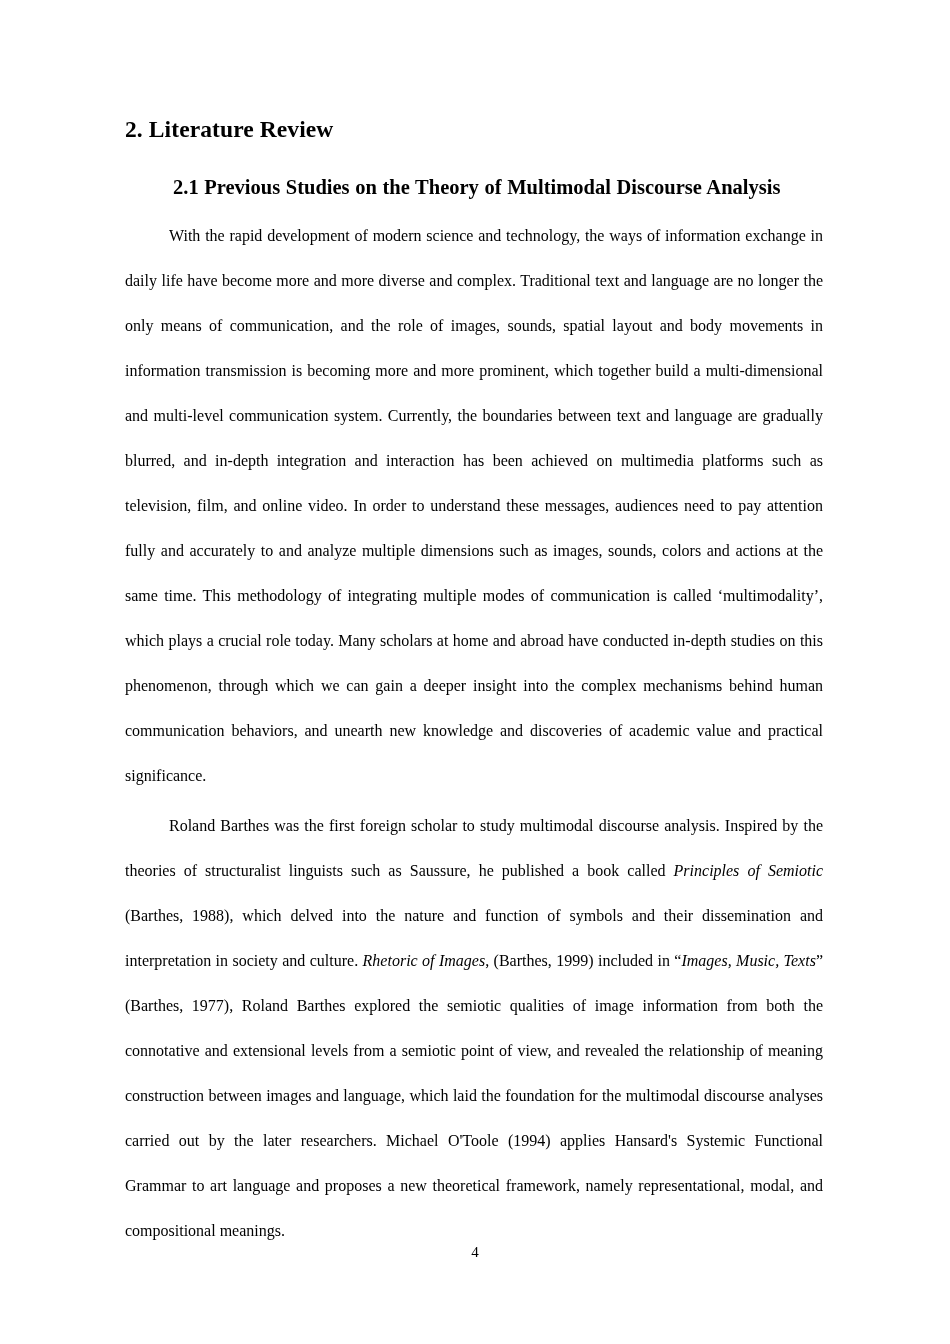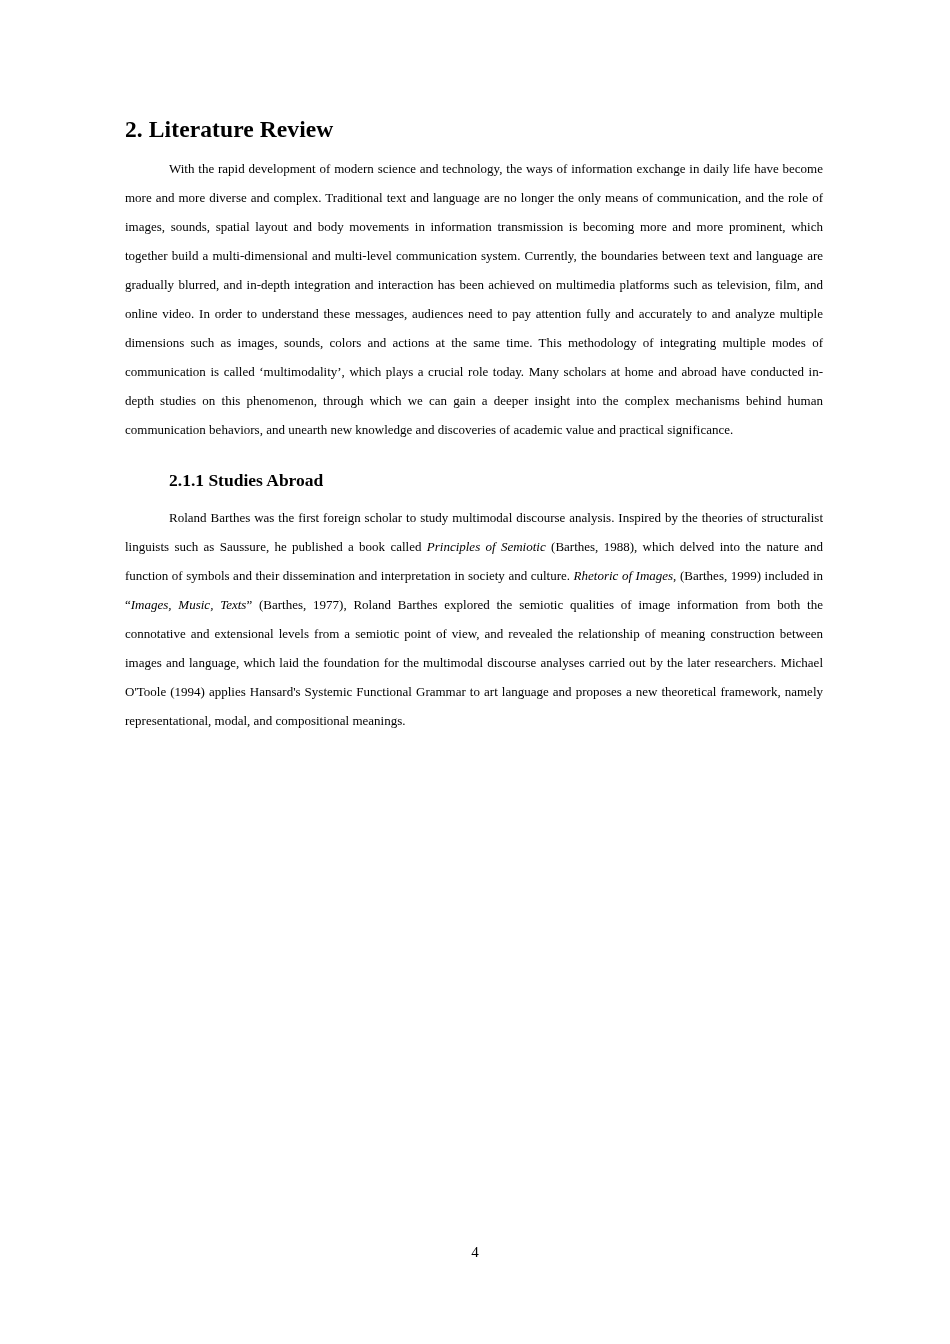--- a/index.html
+++ b/index.html
@@ -61,22 +61,22 @@
     font-weight: bold;
     line-height: 35px;
     margin: 19px 0 0 0;
     padding: 0;
     text-indent: 44px;
     text-align: left;
   }
 
   
   .para {
-    font-size: 13px;
-    line-height: 29px;
+    font-size: 16px;
+    line-height: 45px;
     margin: 8px 0 0 0;
     padding: 0;
     text-align: justify;
     text-align-last: left;
     text-indent: 44px;
     word-spacing: 0px;
     hyphens: none;
   }
 
   .para.tight {
@@ -100,24 +100,24 @@
 </style>
 </head>
 <body>
 
 <div class="page">
 
   <div class="content">
 
     <h1 class="h-chapter">2. Literature Review</h1>
 
+    <h2 class="h-section">2.1  Previous Studies on the Theory of Multimodal Discourse Analysis</h2>
 
     <p class="para">With the rapid development of modern science and technology, the ways of information exchange in daily life have become more and more diverse and complex. Traditional text and language are no longer the only means of communication, and the role of images, sounds, spatial layout and body movements in information transmission is becoming more and more prominent, which together build a multi-dimensional and multi-level communication system. Currently, the boundaries between text and language are gradually blurred, and in-depth integration and interaction has been achieved on multimedia platforms such as television, film, and online video. In order to understand these messages, audiences need to pay attention fully and accurately to and analyze multiple dimensions such as images, sounds, colors and actions at the same time. This methodology of integrating multiple modes of communication is called ‘multimodality’, which plays a crucial role today. Many scholars at home and abroad have conducted in-depth studies on this phenomenon, through which we can gain a deeper insight into the complex mechanisms behind human communication behaviors, and unearth new knowledge and discoveries of academic value and practical significance.</p>
 
-    <h3 class="h-subsection">2.1.1 Studies Abroad</h3>
 
     <p class="para tight"><span>Roland Barthes was the first foreign scholar to study multimodal discourse analysis. Inspired by the theories of structuralist linguists such as Saussure, he published a book called </span><em>Principles of Semiotic</em><span> (Barthes, 1988), which delved into the nature and function of symbols and their dissemination and interpretation in society and culture. </span><em>Rhetoric of Images</em><span>, (Barthes, 1999) included in “</span><em>Images, Music, Texts</em><span>” (Barthes, 1977), Roland Barthes explored the semiotic qualities of image information from both the connotative and extensional levels from a semiotic point of view, and revealed the relationship of meaning construction between images and language, which laid the foundation for the multimodal discourse analyses carried out by the later researchers. Michael O'Toole (1994) applies Hansard's Systemic Functional Grammar to art language and proposes a new theoretical framework, namely representational, modal, and compositional meanings.</span></p>
 
   </div>
 
   <div class="page-number">4</div>
 
 </div>
 
 </body></html>

